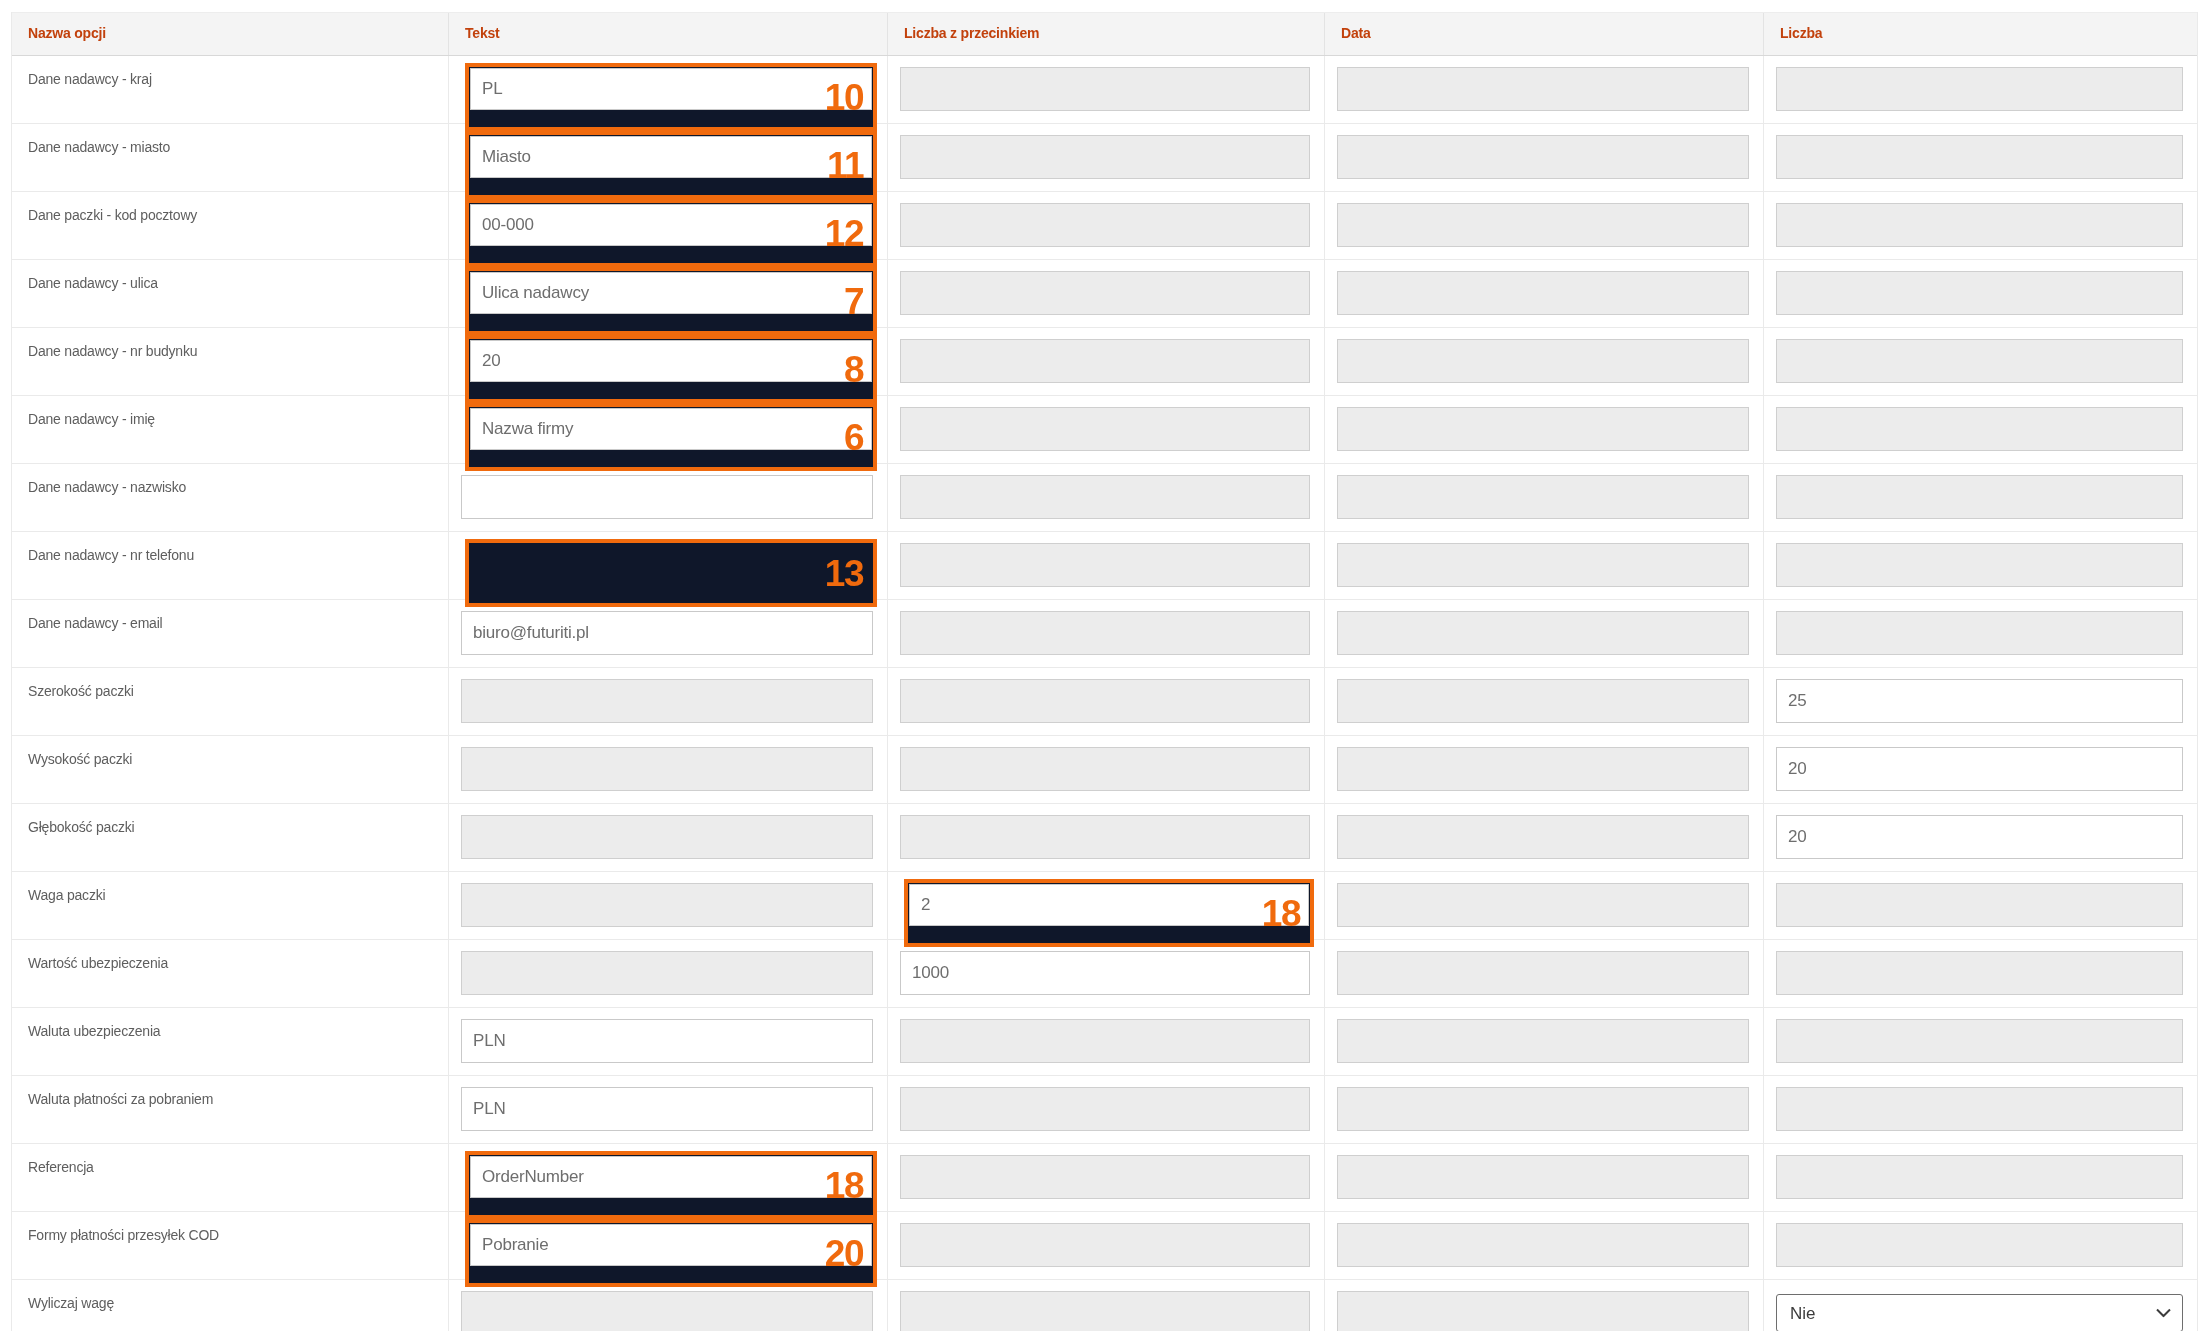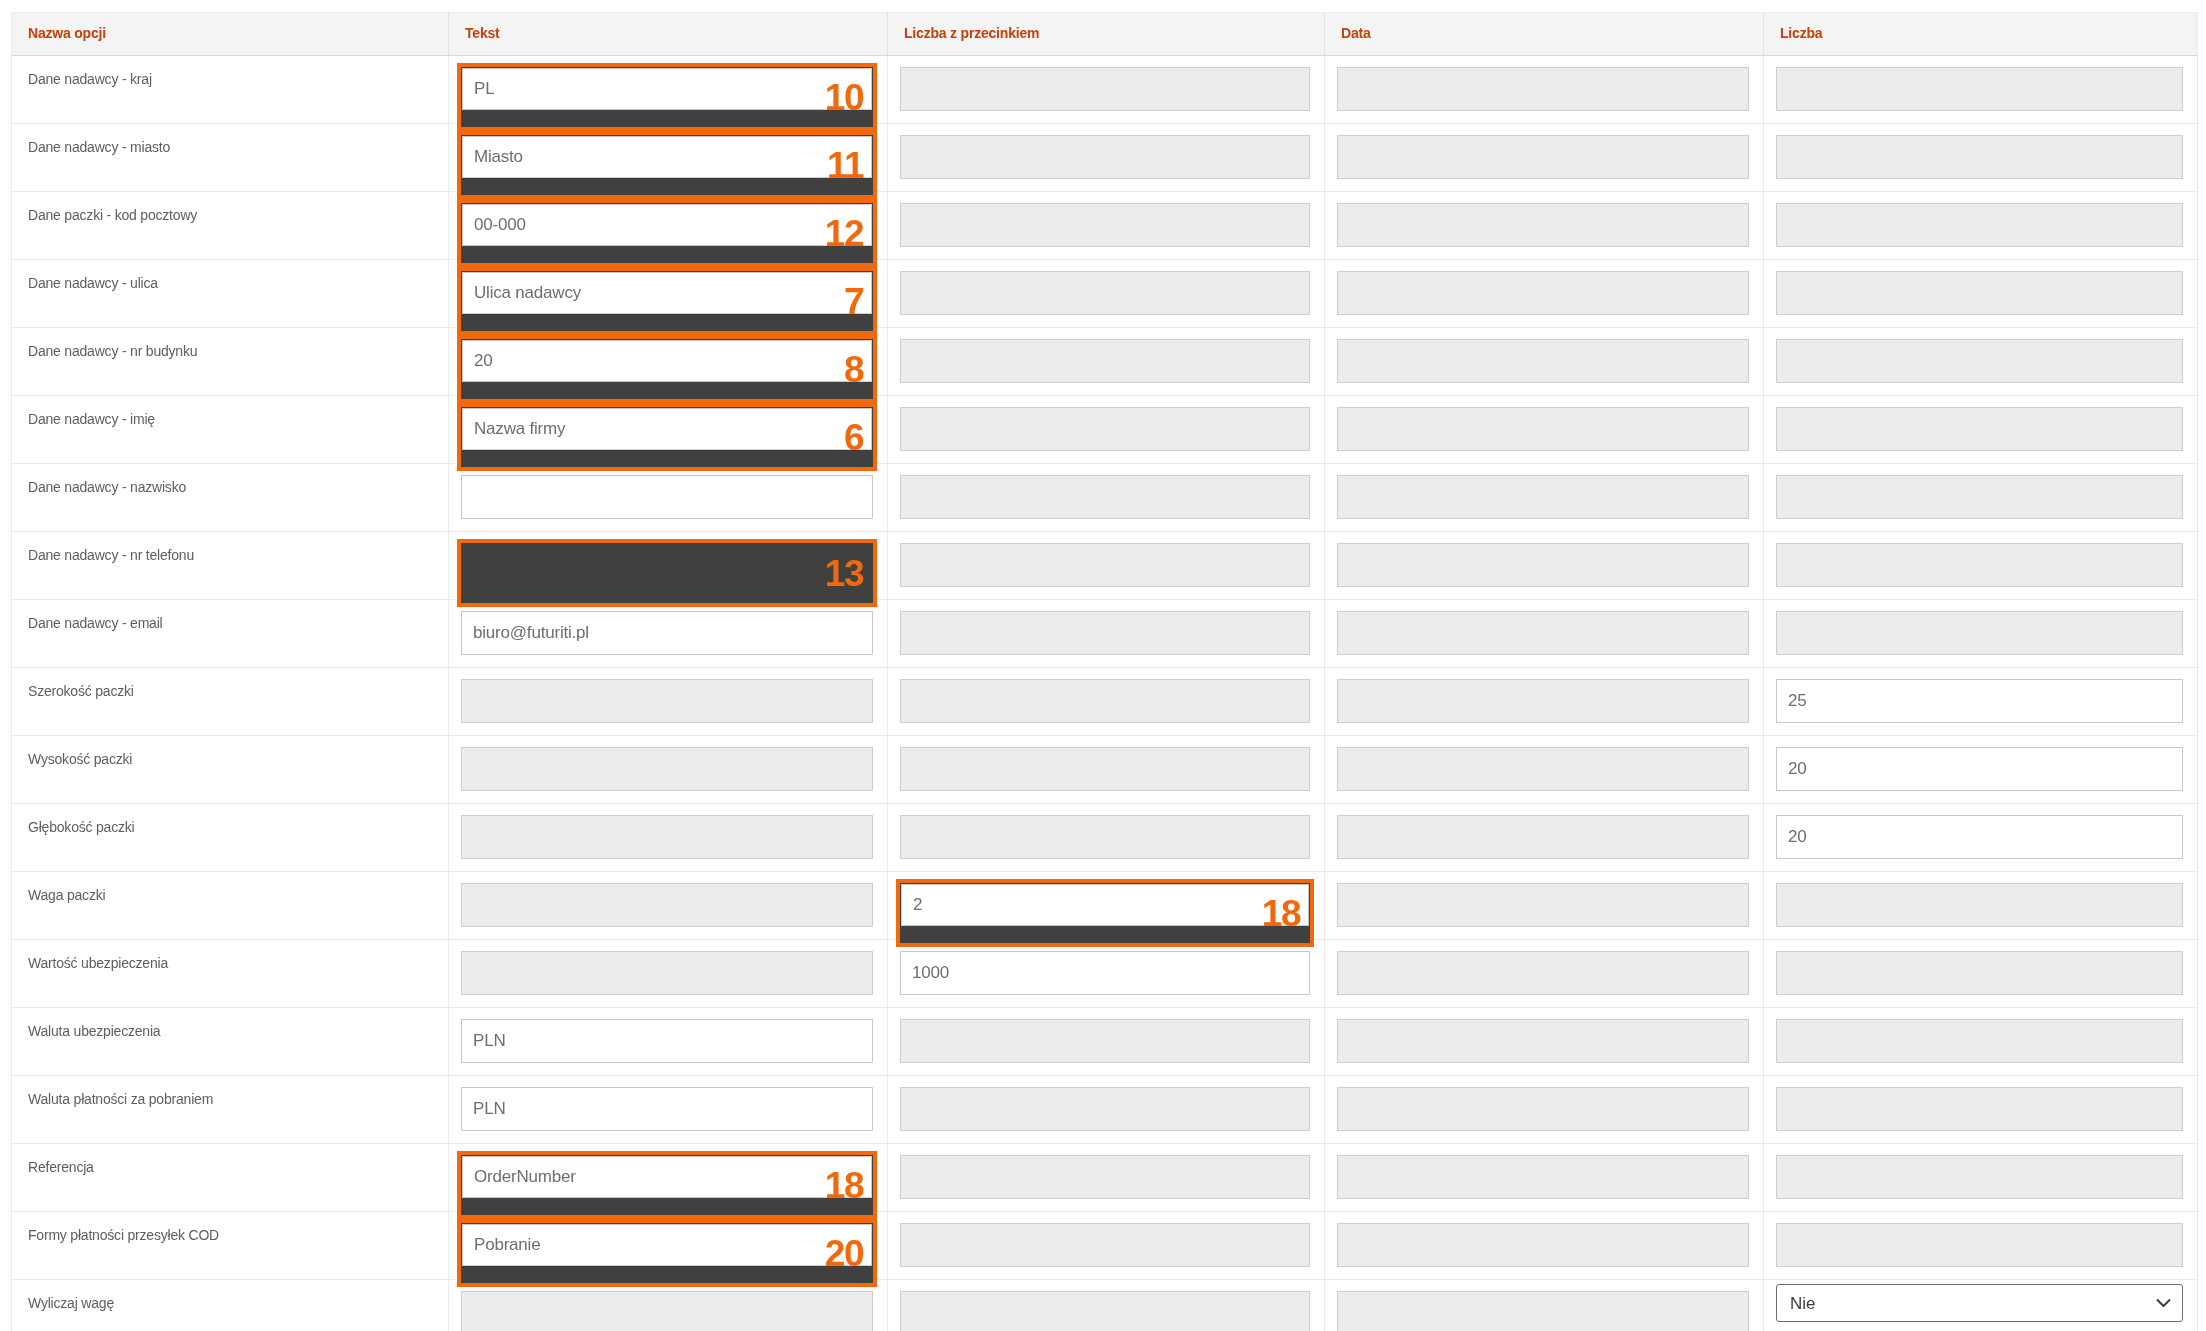--- a/index.html
+++ b/index.html
@@ -35,30 +35,30 @@
   .hcell.c4 { border-right:none; }
   .label-cell { padding:15px 14px 0 16px; font-size:14px; color:#5e5e5e; letter-spacing:-0.2px; }
   .ibox {
     box-sizing:border-box; display:block; height:44px; width:calc(100% - 26px);
     margin:11px 14px 0 12px; border:1px solid #c9c9c9; background:#ffffff;
     font-family:inherit; font-size:17px; color:#6e6e6e; letter-spacing:-0.2px;
     padding:0 11px; outline:none; border-radius:0;
   }
   .ibox.disabled { background:#ececec; border-color:#cfcfcf; }
   .som {
-    box-sizing:border-box; height:68px; margin:7px 10px 0 8px;
-    border:4px solid var(--accent); position:relative; background:#404040;
+    box-sizing:border-box; height:68px; margin:7px 10px 0 16px;
+    border:4px solid var(--accent); position:relative; background:#0f172a;
   }
   .som .ibox { margin:1px; width:calc(100% - 2px); height:42px; }
   .badge {
     position:absolute; right:10px; top:50%; transform:translateY(-50%);
     color:var(--accent); font-size:37px; font-weight:600; line-height:1;
     letter-spacing:-1.5px; pointer-events:none;text-align:center;
   }
-  .selwrap { position:relative; margin:4px 14px 0 12px; height:38px; }
+  .selwrap { position:relative; margin:14px 14px 0 12px; height:38px; }
   .sel {
     appearance:none; -webkit-appearance:none; -moz-appearance:none;
     box-sizing:border-box; width:100%; height:38px;
     border:1px solid #6e6e6e; border-radius:3px; background:#ffffff;
     font-family:inherit; font-size:17px; color:#3c3c3c;
     padding:0 32px 0 13px; outline:none;
   }
   .selwrap svg { position:absolute; right:12px; top:50%; transform:translateY(-50%); pointer-events:none; }
 </style>
 </head>

